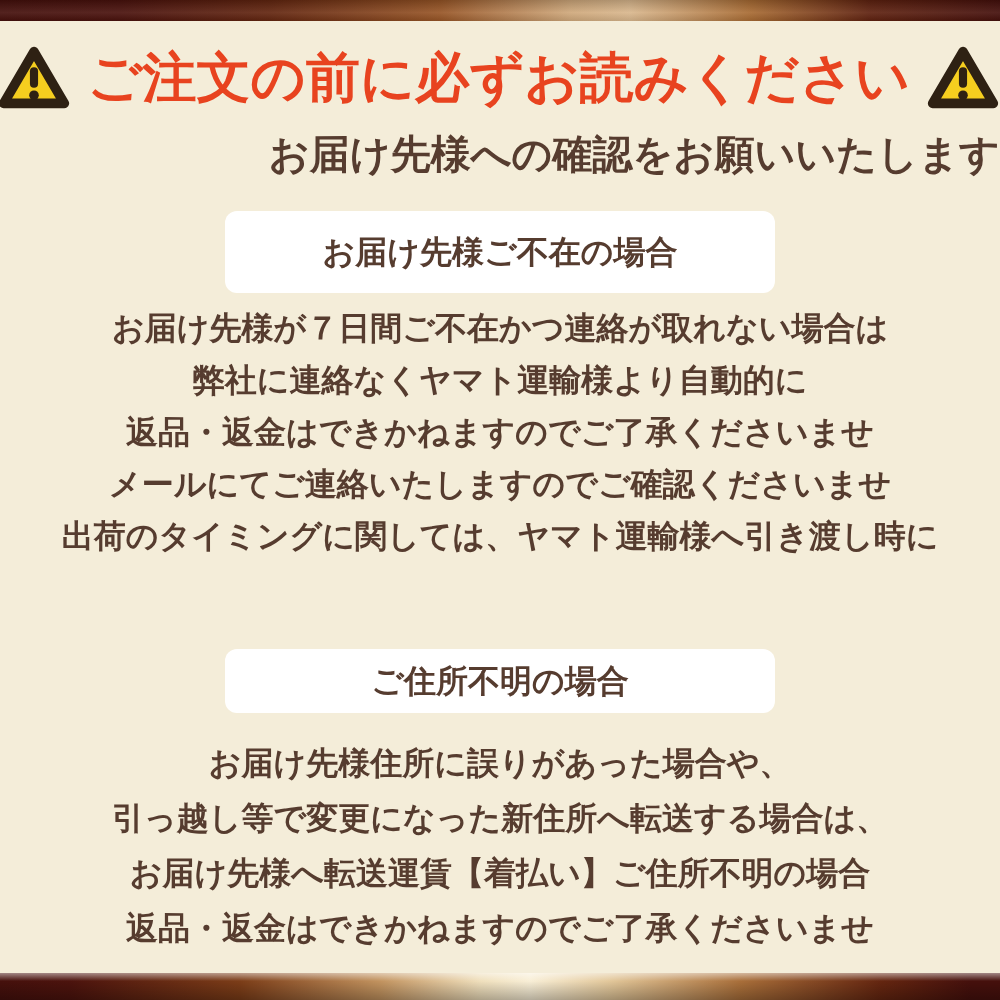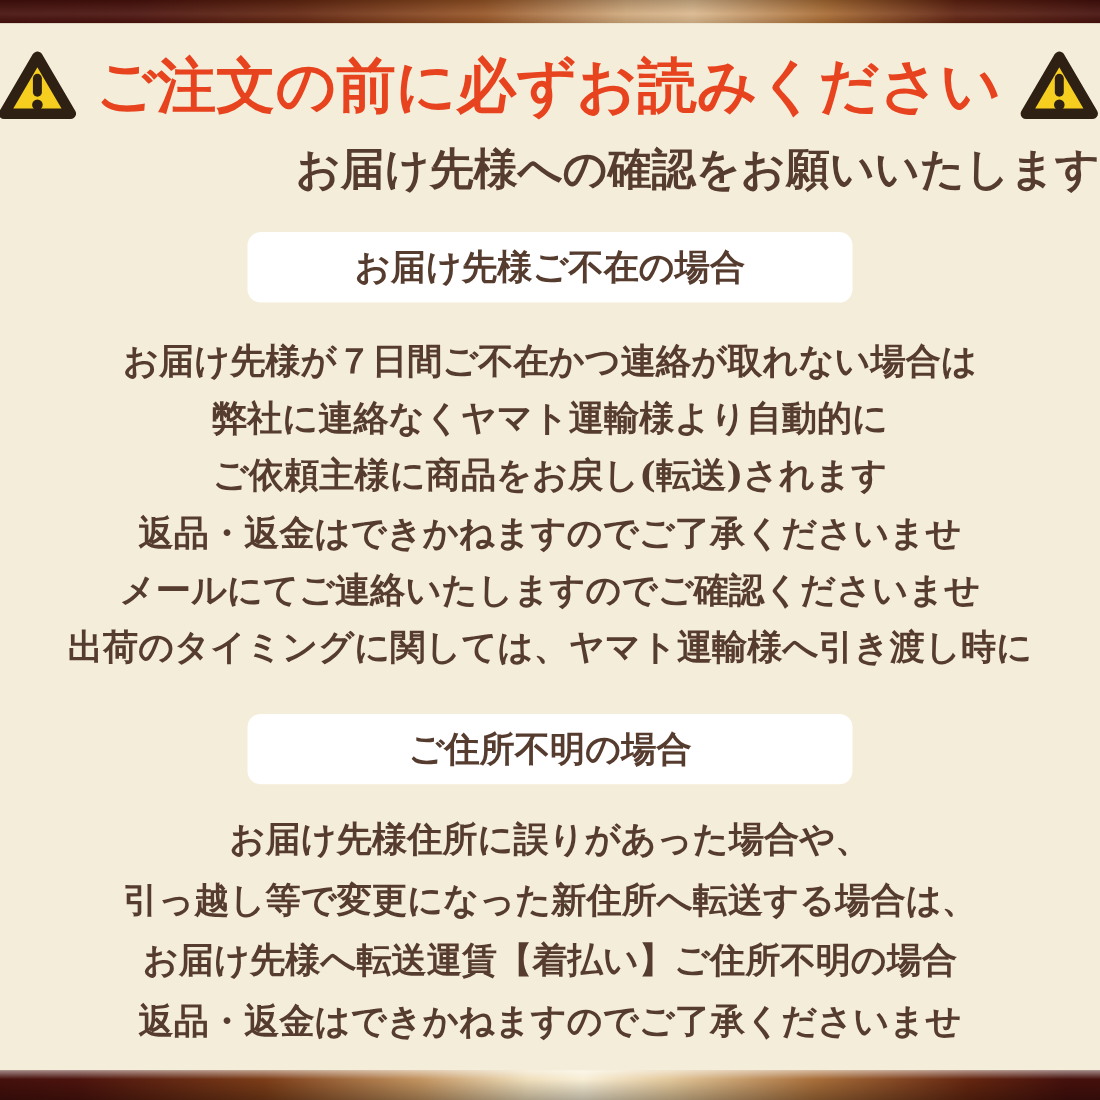--- a/index.html
+++ b/index.html
@@ -46,21 +46,21 @@
     font-size:40px;font-weight:700;line-height:1.2;
     color:#563c2f;
   }
   .heading-box{
     position:absolute;left:50%;transform:translateX(-50%);
     width:550px;
     background:#ffffff;
     border-radius:12px;
     display:flex;align-items:center;justify-content:center;
   }
-  .heading-box.box1{top:211px;height:64px;text-align:center;}
+  .heading-box.box1{top:211px;height:82px;text-align:center;}
   .heading-box.box2{top:649px;height:64px;}
   .heading-box span{
     font-size:32px;font-weight:700;color:#563c2f;line-height:1;
   }
   .body-block{
     position:absolute;left:0;width:100%;
     text-align:center;color:#563c2f;
   }
   .body-block p{
     margin:0;font-size:32px;font-weight:600;white-space:nowrap;
@@ -93,21 +93,20 @@
 
   <h2 class="page-subtitle">お届け先様への確認をお願いいたします</h2>
 
   <div class="heading-box box1">
     <span>お届け先様ご不在の場合</span>
   </div>
 
   <div class="body-block b1">
     <p>お届け先様が７日間ご不在かつ連絡が取れない場合は</p>
     <p>弊社に連絡なくヤマト運輸様より自動的に</p>
-    <p>ご依頼主様に商品をお戻し(転送)されます</p>
     <p>返品・返金はできかねますのでご了承くださいませ</p>
     <p>メールにてご連絡いたしますのでご確認くださいませ</p>
     <p>出荷のタイミングに関しては、ヤマト運輸様へ引き渡し時に</p>
   </div>
 
   <div class="heading-box box2">
     <span>ご住所不明の場合</span>
   </div>
 
   <div class="body-block b2">

